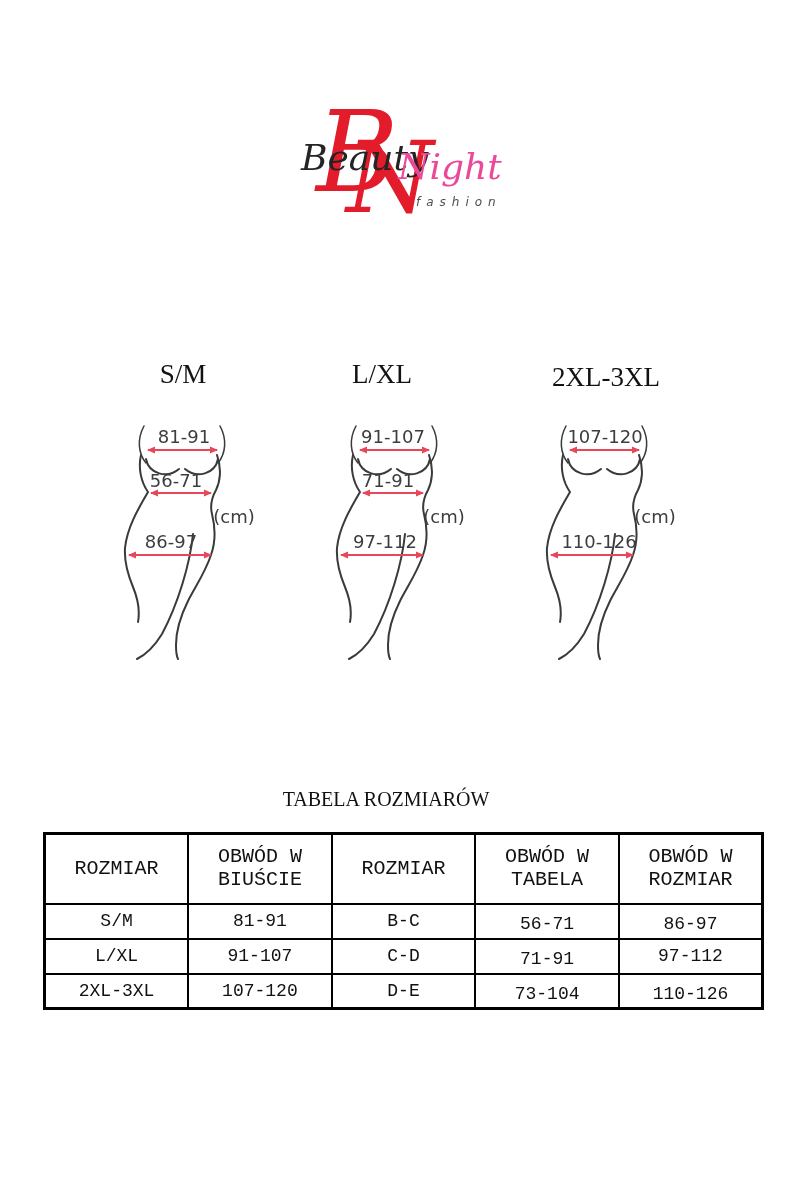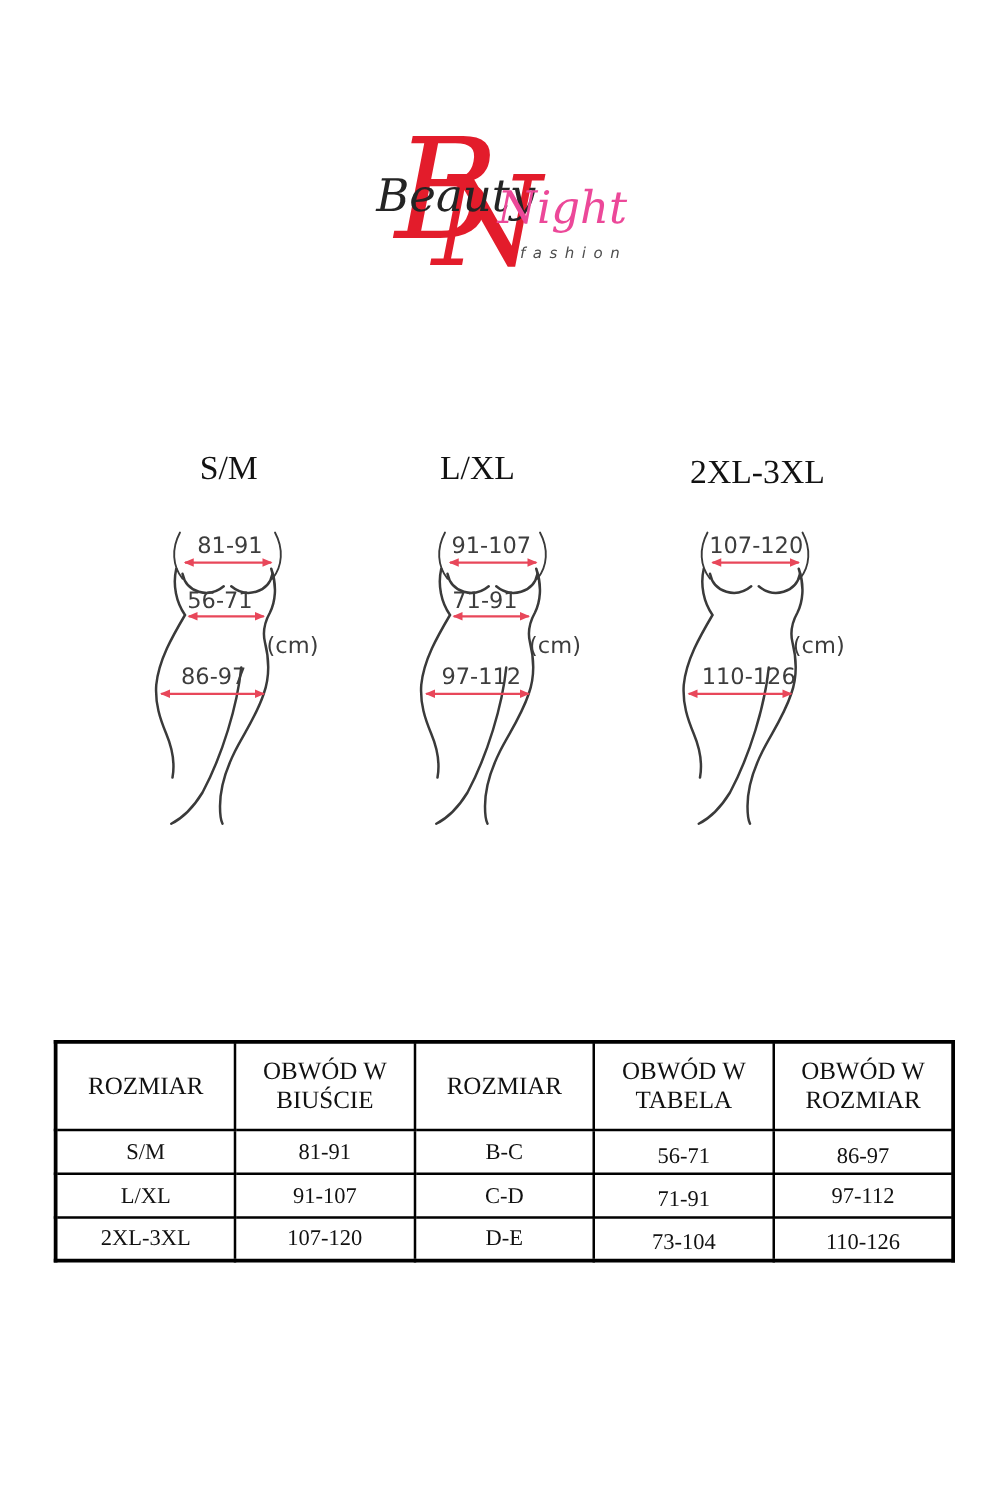--- a/index.html
+++ b/index.html
@@ -52,21 +52,21 @@
   .arrow-head{ fill:#e8475a; stroke:none; }
 
   
   .table-title{
     position:absolute; left:386px; top:789px; transform:translateX(-50%);
     font:20px/1 "Liberation Serif", serif; color:#111; white-space:nowrap;
   }
   table.size-table{
     position:absolute; left:43px; top:832px; width:721px;
     border-collapse:collapse; table-layout:fixed;
-    font-family:Liberation Serif, serif; color:#111;
+    font-family:Liberation Mono, monospace; color:#111;
     text-align:center; border:3px solid #000;
   }
   table.size-table th{
     border:2px solid #000; font-weight:normal; font-size:20px;
     line-height:1.12; height:70px; padding:0 10px;
   }
   table.size-table td{
     border:2px solid #000; font-size:18px; height:35px;
   }
   td.dn span{ position:relative; top:3px; }
@@ -164,20 +164,21 @@
         <line class="arrow-line" x1="19" y1="133" x2="101" y2="133"></line>
         <path class="arrow-head" d="M18,133 l8,-3.4 l0,6.8 z"></path>
         <path class="arrow-head" d="M102,133 l-8,-3.4 l0,6.8 z"></path>
       </g>
     </svg>
     <div class="meas" style="left:73px; top:6px;">107-120</div>
     <div class="meas" style="left:67px; top:111px;">110-126</div>
     <div class="meas" style="left:123px; top:86px;">(cm)</div>
   </div>
 
+  <div class="table-title">TABELA ROZMIARÓW</div>
 
   <table class="size-table">
     <thead>
       <tr>
         <th>ROZMIAR</th>
         <th>OBWÓD W BIUŚCIE</th>
         <th>ROZMIAR</th>
         <th>OBWÓD W TABELA</th>
         <th>OBWÓD W ROZMIAR</th>
       </tr>

